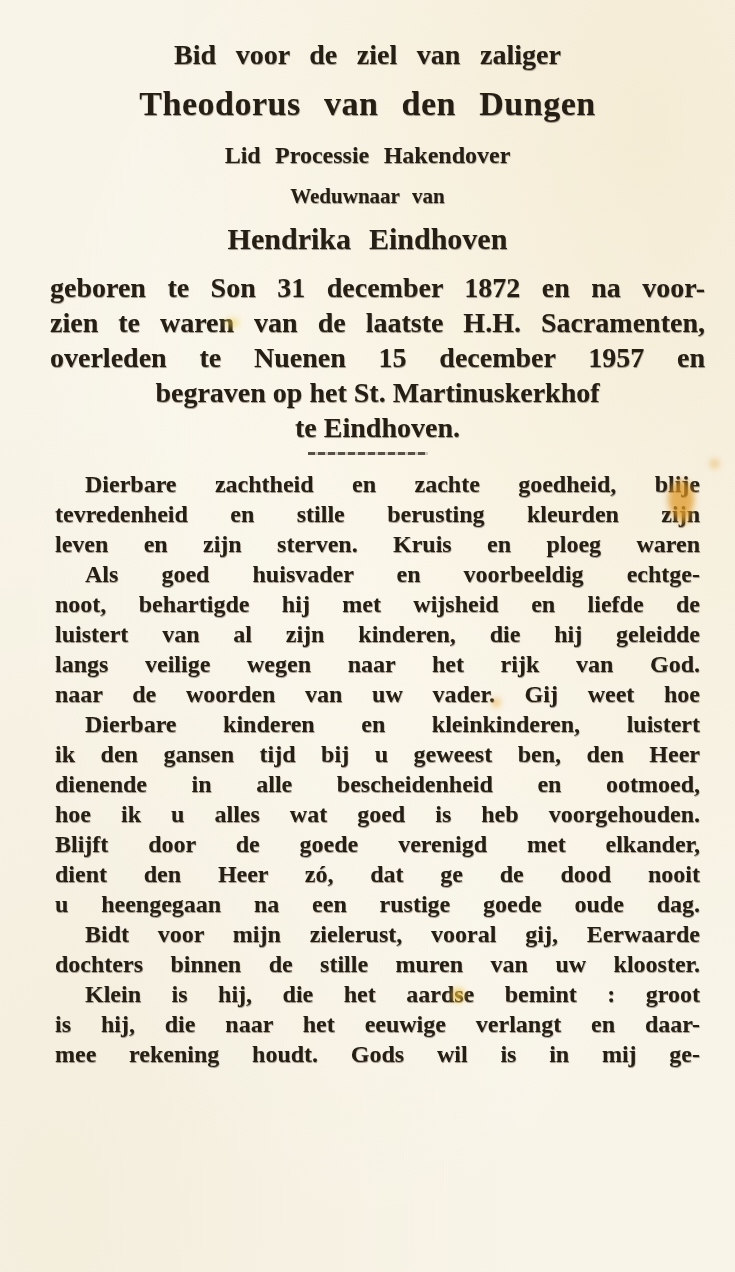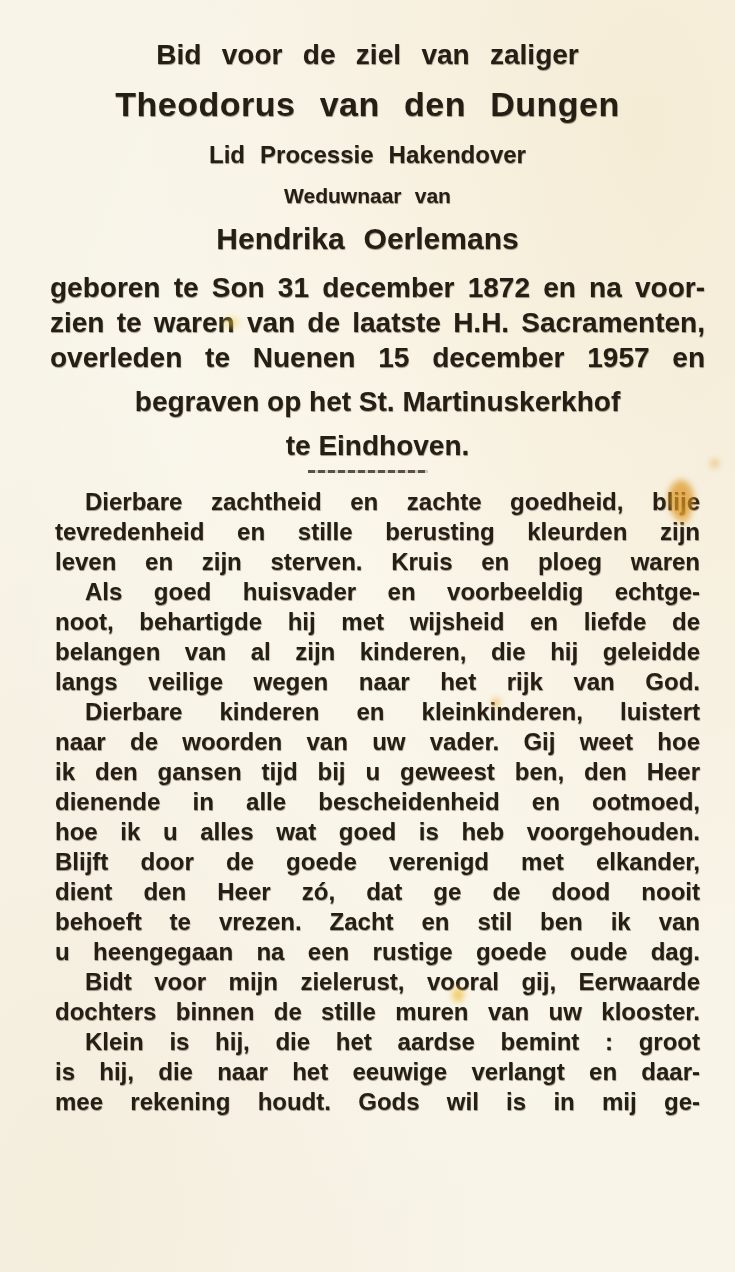--- a/index.html
+++ b/index.html
@@ -12,21 +12,21 @@
     width: 735px;
     height: 1272px;
     margin: 0 auto;
     overflow: hidden;
     background:
       radial-gradient(ellipse at 88% 10%, rgba(240,224,186,0.40), rgba(240,224,186,0) 55%),
       radial-gradient(ellipse at 8% 95%, rgba(236,226,200,0.35), rgba(236,226,200,0) 50%),
       radial-gradient(ellipse at 50% 45%, rgba(255,253,246,0.55), rgba(255,253,246,0) 70%),
       #f8f4e8;
     color: #251e15;
-    font-family: Liberation Sans, sans-serif;
+    font-family: Liberation Serif, serif;
     font-weight: 700;
     text-shadow: 0.5px 0.6px 0.7px rgba(46,32,16,0.45);
   }
   .header { padding-top: 38px; text-align: center; }
   .intro     { font-size: 28px; line-height: 34px; word-spacing: 0.45em; }
   .name      { font-size: 34px; line-height: 48px; margin: 8px 0 0; word-spacing: 0.42em; letter-spacing: 0.5px; }
   .subtitle  { font-size: 24px; line-height: 34px; margin-top: 10px; word-spacing: 0.35em; }
   .widower   { font-size: 21px; line-height: 32px; margin-top: 8px;  word-spacing: 0.35em; }
   .spouse    { font-size: 30px; line-height: 38px; margin-top: 8px;  word-spacing: 0.35em; }
 
@@ -41,21 +41,20 @@
     line-height: 30px;
   }
   .line {
     text-align: justify;
     text-align-last: justify;
     white-space: normal;
   }
   .line.center {
     text-align: center;
     text-align-last: center;
-    margin-top: 9px;
   }
   .line.indent { padding-left: 30px; }
 
   .divider {
     width: 120px;
     height: 3px;
     margin: 7px auto 0;
     background: repeating-linear-gradient(90deg,
       #3c332a 0px, #3c332a 7px,
       rgba(60,51,42,0.25) 7px, rgba(60,51,42,0.25) 10px);
@@ -72,49 +71,48 @@
 </head>
 <body>
 
 <div class="page">
 
   <header class="header">
     <div class="intro">Bid voor de ziel van zaliger</div>
     <h1 class="name">Theodorus van den Dungen</h1>
     <div class="subtitle">Lid Processie Hakendover</div>
     <div class="widower">Weduwnaar van</div>
-    <div class="spouse">Hendrika Oerlemans</div>
+    <div class="spouse">Hendrika Eindhoven</div>
   </header>
 
   <section class="vitals">
       <div class="line">geboren te Son 31 december 1872 en na voor-</div>
       <div class="line">zien te waren van de laatste H.H. Sacramenten,</div>
       <div class="line">overleden te Nuenen 15 december 1957 en</div>
       <div class="line center">begraven op het St. Martinuskerkhof</div>
       <div class="line center">te Eindhoven.</div>
     </section>
 
   <div class="divider"></div>
 
   <section class="body-text">
       <div class="line indent">Dierbare zachtheid en zachte goedheid, blije</div>
       <div class="line">tevredenheid en stille berusting kleurden zijn</div>
       <div class="line">leven en zijn sterven. Kruis en ploeg waren</div>
       <div class="line indent">Als goed huisvader en voorbeeldig echtge-</div>
       <div class="line">noot, behartigde hij met wijsheid en liefde de</div>
-      <div class="line">belangen van al zijn kinderen, die hij geleidde</div>
+      <div class="line">luistert van al zijn kinderen, die hij geleidde</div>
       <div class="line">langs veilige wegen naar het rijk van God.</div>
+      <div class="line">naar de woorden van uw vader. Gij weet hoe</div>
       <div class="line indent">Dierbare kinderen en kleinkinderen, luistert</div>
-      <div class="line">naar de woorden van uw vader. Gij weet hoe</div>
       <div class="line">ik den gansen tijd bij u geweest ben, den Heer</div>
       <div class="line">dienende in alle bescheidenheid en ootmoed,</div>
       <div class="line">hoe ik u alles wat goed is heb voorgehouden.</div>
       <div class="line">Blijft door de goede verenigd met elkander,</div>
       <div class="line">dient den Heer zó, dat ge de dood nooit</div>
-      <div class="line">behoeft te vrezen. Zacht en stil ben ik van</div>
       <div class="line">u heengegaan na een rustige goede oude dag.</div>
       <div class="line indent">Bidt voor mijn zielerust, vooral gij, Eerwaarde</div>
       <div class="line">dochters binnen de stille muren van uw klooster.</div>
       <div class="line indent">Klein is hij, die het aardse bemint : groot</div>
       <div class="line">is hij, die naar het eeuwige verlangt en daar-</div>
       <div class="line">mee rekening houdt. Gods wil is in mij ge-</div>
     </section>
 
   <div>
       <div class="stain" style="left: 668px; top: 480px; width: 26px; height: 38px; background: rgb(221, 148, 31); opacity: 0.7;"></div>

